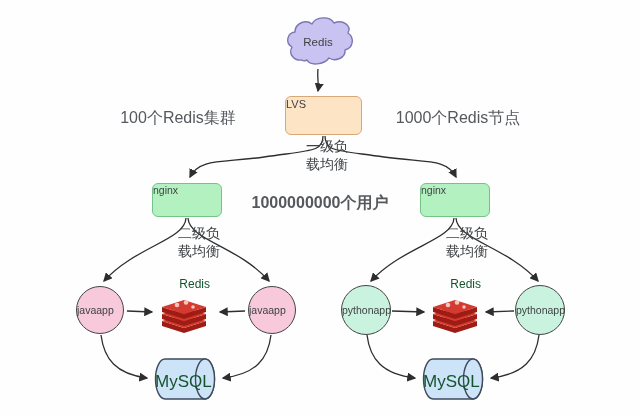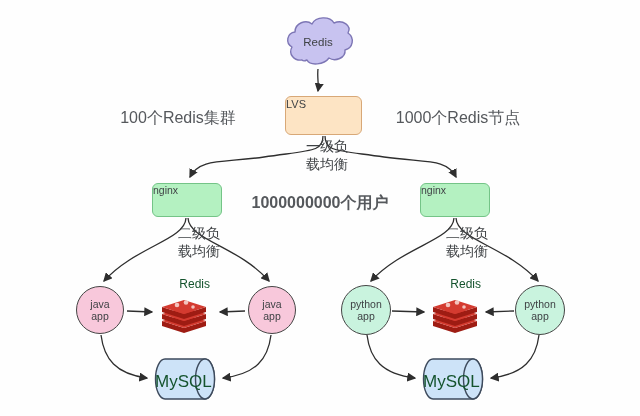--- a/index.html
+++ b/index.html
@@ -16,21 +16,21 @@
   .cloud-path{fill:var(--cloud-fill,#c8c3f0);stroke:var(--cloud-stroke,#7d76b5);stroke-width:1.4;stroke-linejoin:round;}
   .cloud-node{display:flex;align-items:center;justify-content:center;}
   .cloud-label{position:relative;font-size:11.5px;color:#3f4245;}
   .box{display:flex;flex-direction:row;align-items:flex-start;justify-content:center;line-height:1.3;border-radius:6px;box-sizing:border-box;}
   .lvs-box{background:var(--lvs-fill,#fde4c4);border:1px solid var(--lvs-stroke,#d8a877);}
   .nginx-box{background:var(--nginx-fill,#b4f1c1);border:1px solid var(--nginx-stroke,#74c487);}
   .box .l1{font-size:11px;}
   .box .l2{font-size:14px;margin-top:40px;}
   .note{font-size:16px;color:var(--text-muted,#55585c);text-align:center;white-space:nowrap;}
   .app-circle{border-radius:50%;border:1.2px solid var(--node-stroke,#454545);box-sizing:border-box;
-    display:flex;flex-direction:column;align-items:center;justify-content:center;line-height:1.18;font-size:10.5px;}
+    display:flex;flex-direction:row;align-items:center;line-height:1.18;font-size:10.5px;}
   .java{background:var(--java-fill,#f8c8db);}
   .python{background:var(--python-fill,#c9f3de);}
   .redis-label,.mysql-label{font-size:12px;text-align:right;color:#14532d;}
   .mysql-label{font-size:17px;}
   .redis-skirt{fill:var(--redis-dark,#9e1c13);}
   .redis-top{fill:var(--redis-red,#d43b30);}
   .redis-dot{fill:#f3c3bd;}
   .cyl{fill:var(--mysql-fill,#cde3f8);stroke:var(--mysql-stroke,#3d4a5c);stroke-width:1.4;}
 </style>
 </head>

